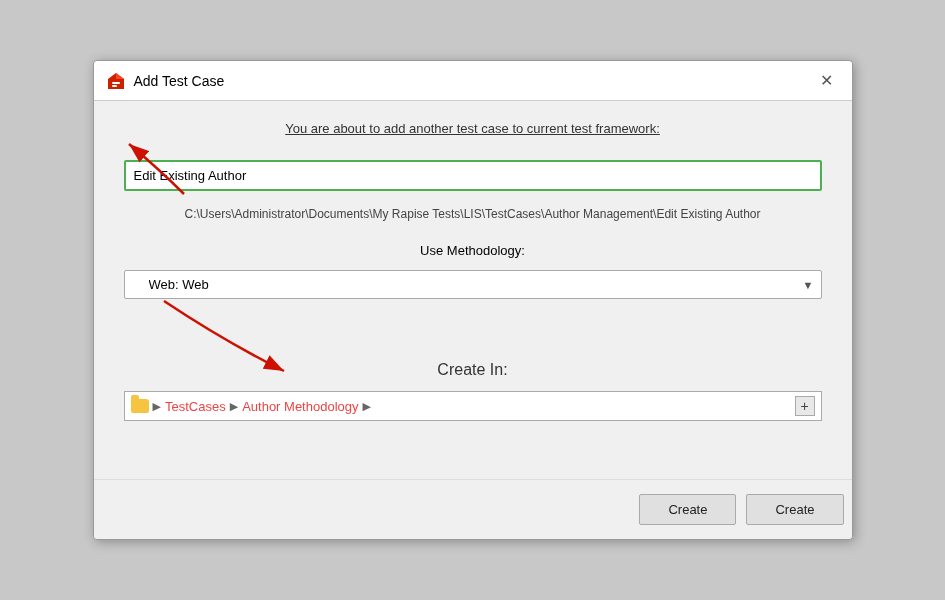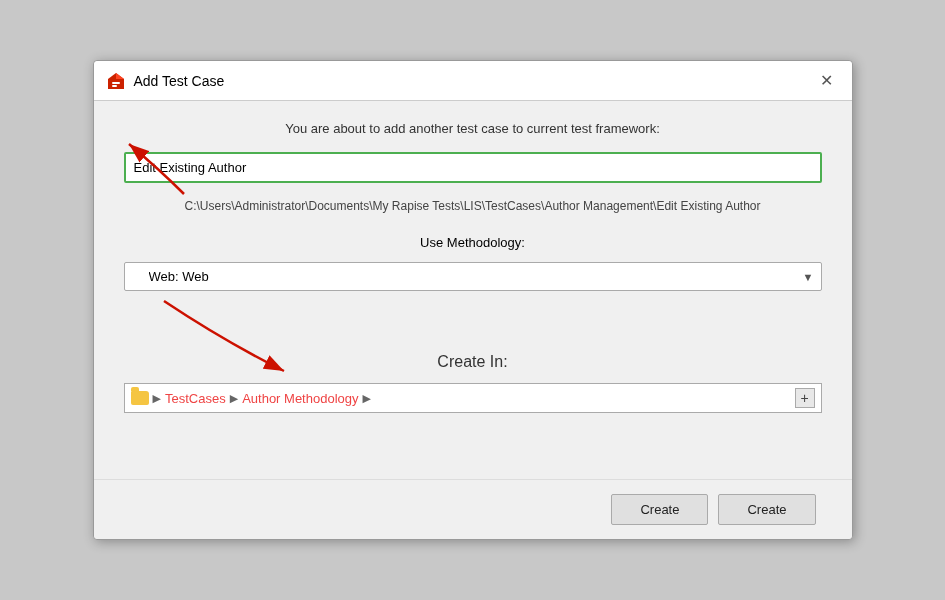--- a/index.html
+++ b/index.html
@@ -73,21 +73,22 @@
       display: flex;
       flex-direction: column;
       gap: 12px;
       position: relative;
     }
 
     .subtitle-text {
       text-align: center;
       color: #333;
       font-size: 13px;
-      margin-bottom: 4px;
+      margin-bottom: 12px;
+      text-decoration: underline;
     }
 
     .name-input {
       width: 100%;
       padding: 6px 8px;
       border: 2px solid #4CAF50;
       border-radius: 2px;
       font-size: 13px;
       background: #fff;
       outline: none;
@@ -194,21 +195,21 @@
       justify-content: center;
       cursor: pointer;
       font-size: 14px;
       color: #444;
       flex-shrink: 0;
     }
 
     .dialog-footer {
       display: flex;
       justify-content: flex-end;
-      padding: 14px 36px;
+      padding: 14px 8px;
       gap: 10px;
       background: #f0f0f0;
       border-top: 1px solid #ddd;
       border-radius: 0 0 4px 4px;
     }
 
     .btn {
       padding: 7px 28px;
       border: 1px solid #aaa;
       background: #e0e0e0;

